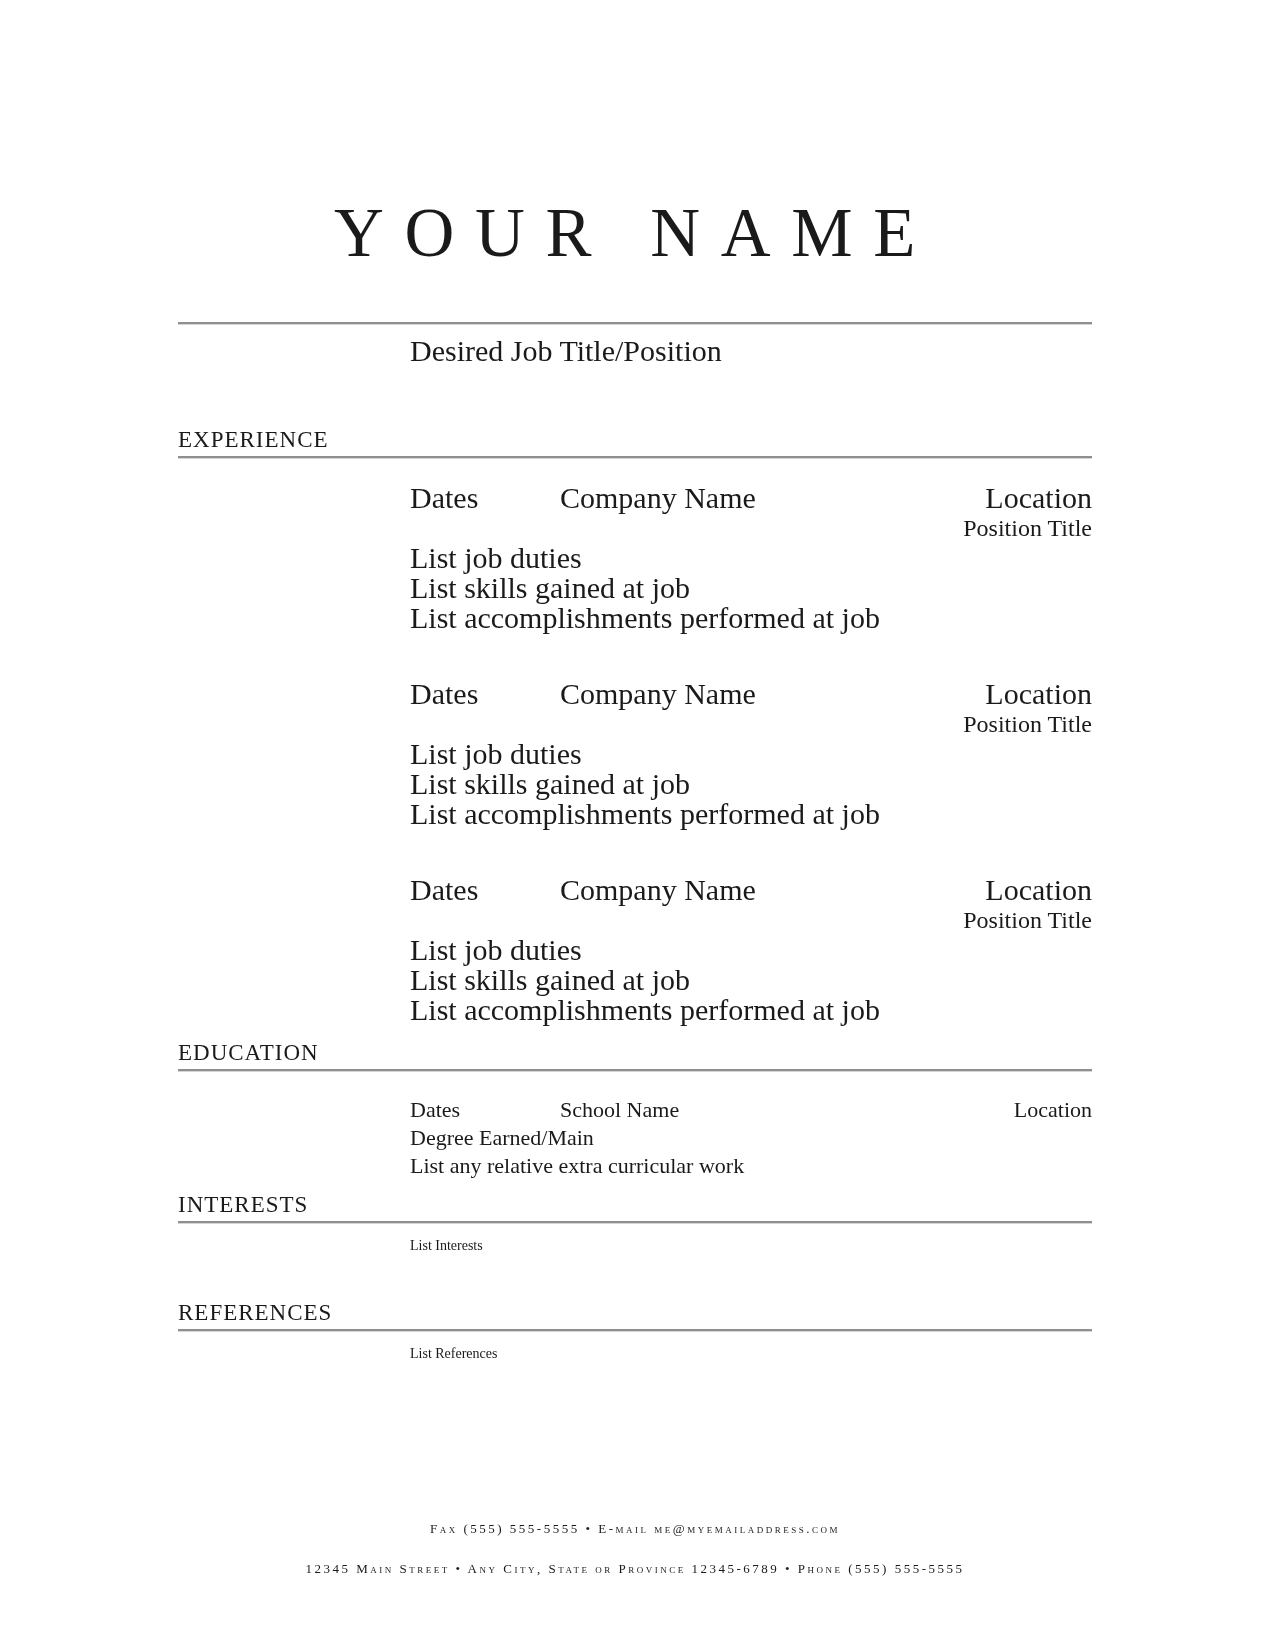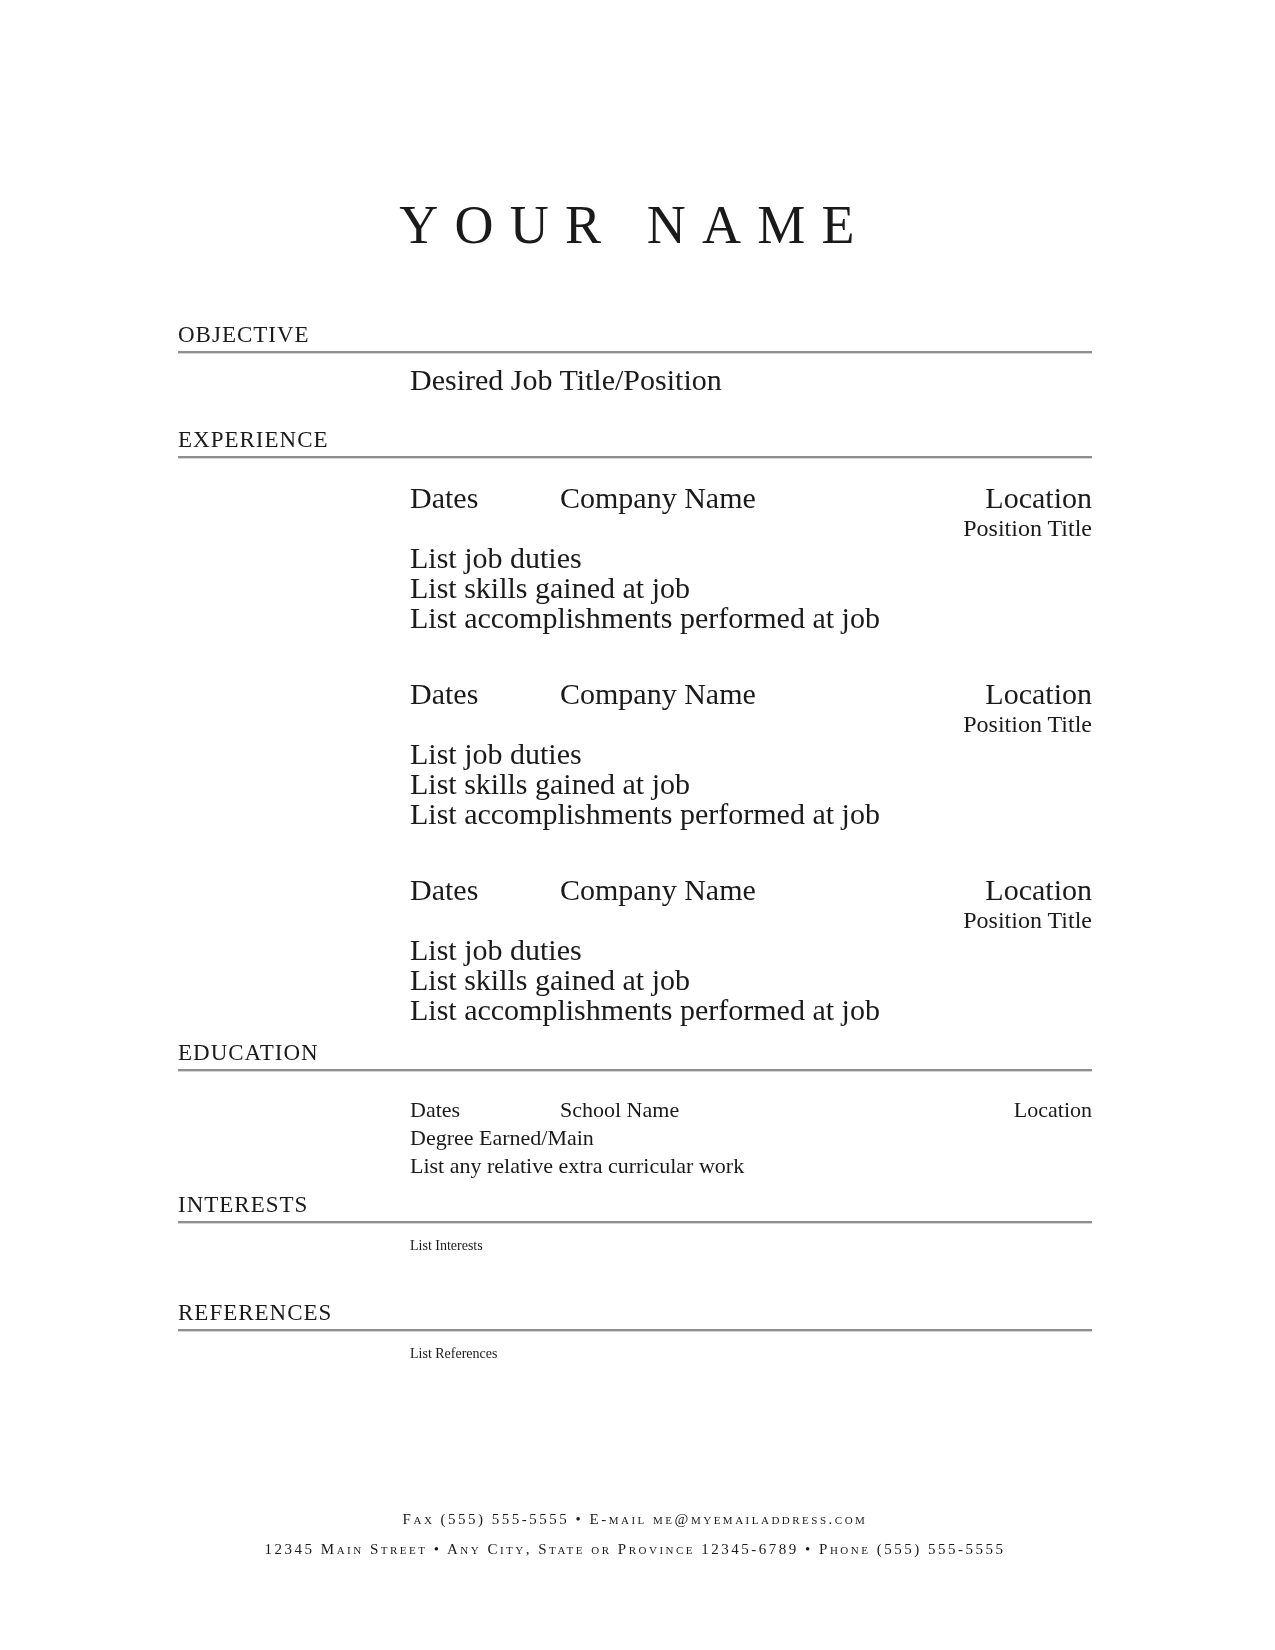--- a/index.html
+++ b/index.html
@@ -12,21 +12,21 @@
     color: #1a1a1a;
     overflow: hidden;
   }
   .doc-title {
     position: absolute;
     top: 194px;
     left: 178px;
     width: 914px;
     margin: 0;
     text-align: center;
-    font-size: 54px;
+    font-size: 69px;
     font-weight: 400;
     letter-spacing: 0.30em;
     white-space: nowrap;
   }
   .sec {
     position: absolute;
     left: 178px;
     width: 914px;
   }
   .sec-heading {
@@ -66,36 +66,36 @@
     text-align: right;
   }
   .footer {
     position: absolute;
     left: 178px;
     width: 914px;
     top: 1504px;
     text-align: center;
   }
   .footer-line {
-    font-size: 15px;
+    font-size: 13px;
     line-height: 30px;
     letter-spacing: 2.5px;
     font-variant: small-caps;
     white-space: nowrap;
+    margin-top: 10px;
   }
 </style>
 </head>
 <body>
 
 <div class="page">
 
   <h1 class="doc-title">YOUR NAME</h1>
 
   <div class="sec" style="top:322px">
-    <div class="sec-heading">OBJECTIVE</div>
     <div class="rule"></div>
     <div class="sec-body obj-body">
       <div class="body-line">Desired Job Title/Position</div>
     </div>
   </div>
 
   <div class="sec" style="top:427px">
     <div class="sec-heading">EXPERIENCE</div>
     <div class="rule"></div>
     <div class="sec-body exp-body">

